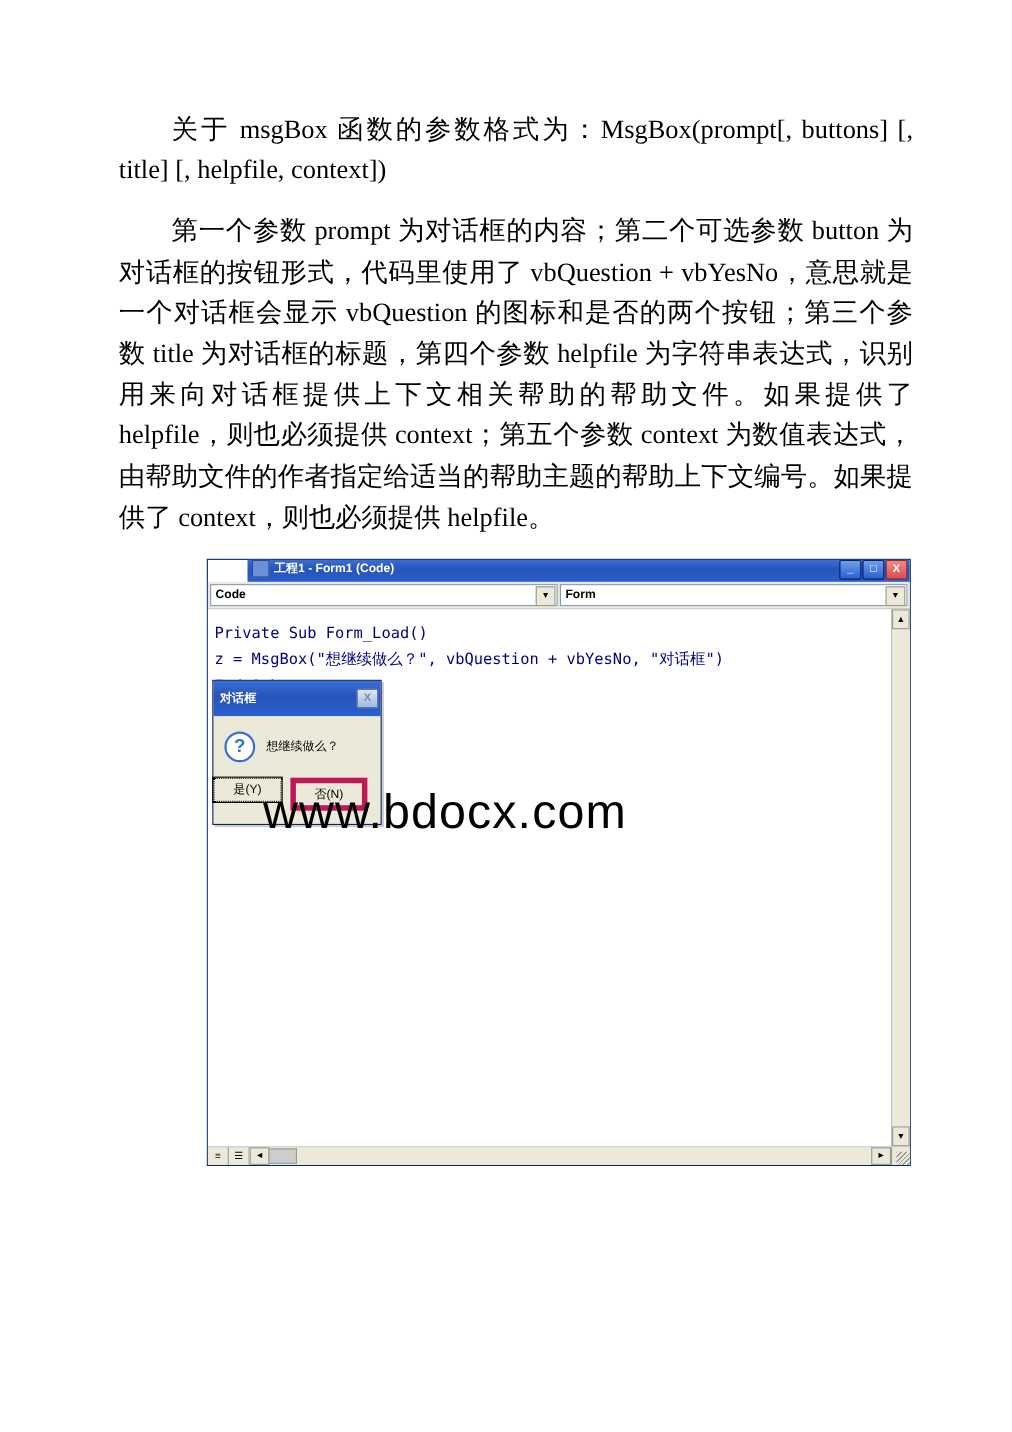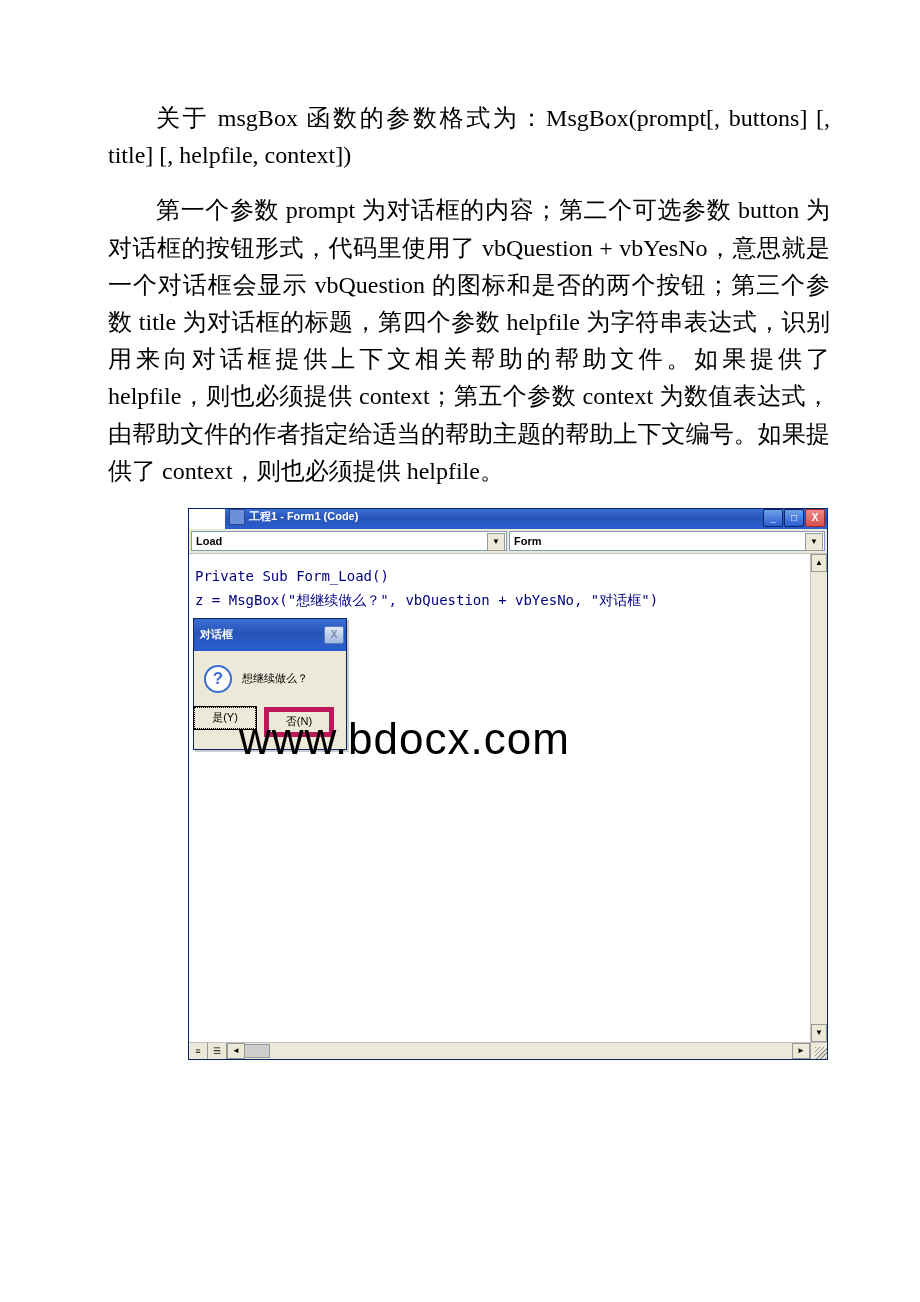--- a/index.html
+++ b/index.html
@@ -313,21 +313,21 @@
         <div class="ttext">工程1 - Form1 (Code)</div>
         <div class="vb-sysbtns">
           <div class="vb-sysbtn">_</div>
           <div class="vb-sysbtn">□</div>
           <div class="vb-sysbtn close">X</div>
         </div>
       </div>
 
       <div class="vb-dropdowns">
         <div class="vb-dd">
-          <span>Load</span>
+          <span>Code</span>
           <span class="dd-arrow">▼</span>
         </div>
         <div class="vb-dd">
           <span>Form</span>
           <span class="dd-arrow">▼</span>
         </div>
       </div>
 
       <div class="vb-codearea">
         <div class="vb-code">

